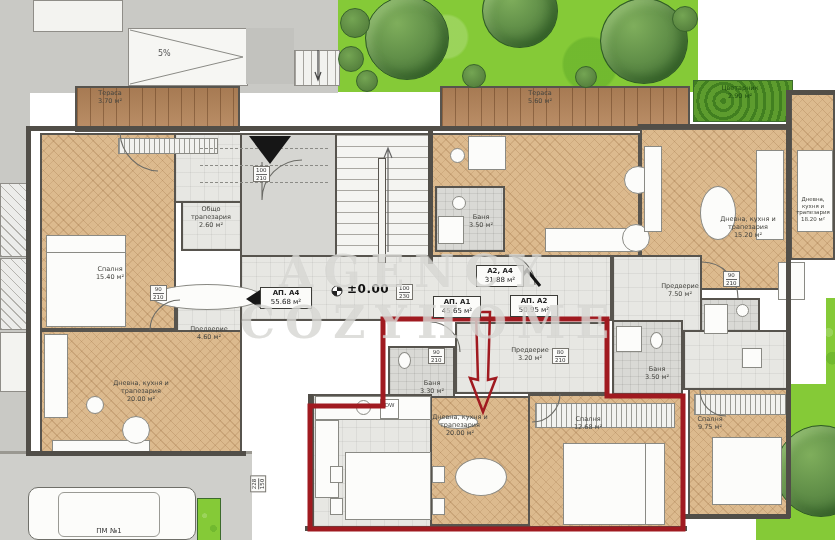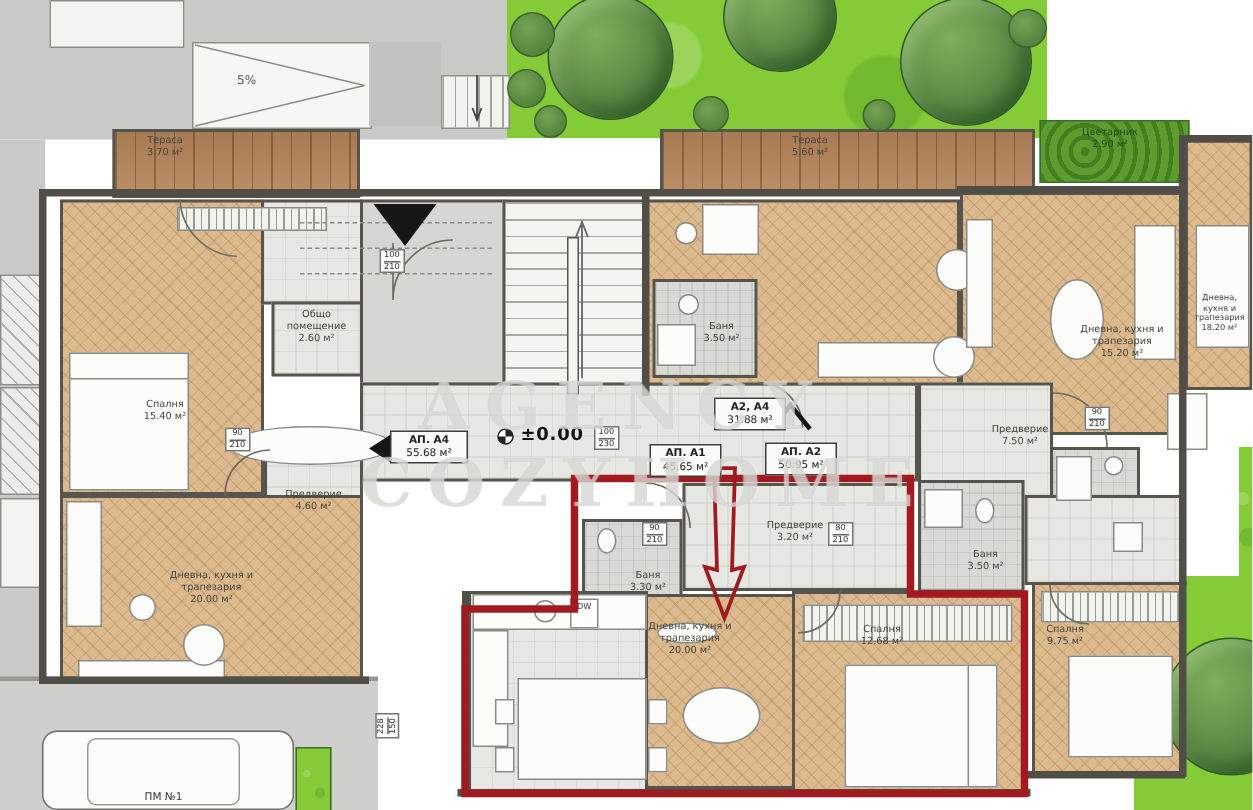--- a/index.html
+++ b/index.html
@@ -245,21 +245,21 @@
   <div class="apt" style="left:510px;top:295px;width:40px;">
     <span>АП. А2</span><br><span style="font-weight:normal;">50.95 м²</span>
   </div>
   <div class="apt" style="left:476px;top:265px;width:40px;">
     <span>А2, А4</span><br><span style="font-weight:normal;">31.88 м²</span>
   </div>
 
   <div class="lbl" style="left:80px;top:90px;width:60px;"><span>Тераса</span><span class="area">3.70 м²</span></div>
   <div class="lbl" style="left:508px;top:90px;width:64px;"><span>Тераса</span><span class="area">5.60 м²</span></div>
   <div class="lbl" style="left:72px;top:266px;width:76px;"><span>Спалня</span><span class="area">15.40 м²</span></div>
-  <div class="lbl" style="left:182px;top:206px;width:58px;"><span>Общо помещение</span><span class="area">2.60 м²</span></div>
+  <div class="lbl" style="left:182px;top:206px;width:58px;"><span>Общо трапезария</span><span class="area">2.60 м²</span></div>
   <div class="lbl" style="left:178px;top:326px;width:62px;"><span>Предверие</span><span class="area">4.60 м²</span></div>
   <div class="lbl" style="left:96px;top:380px;width:90px;"><span>Дневна, кухня и трапезария</span><span class="area">20.00 м²</span></div>
   <div class="lbl" style="left:460px;top:214px;width:42px;"><span>Баня</span><span class="area">3.50 м²</span></div>
   <div class="lbl" style="left:706px;top:216px;width:84px;"><span>Дневна, кухня и трапезария</span><span class="area">15.20 м²</span></div>
   <div class="lbl" style="left:648px;top:283px;width:64px;"><span>Предверие</span><span class="area">7.50 м²</span></div>
   <div class="lbl" style="left:498px;top:347px;width:64px;"><span>Предверие</span><span class="area">3.20 м²</span></div>
   <div class="lbl" style="left:412px;top:380px;width:40px;"><span>Баня</span><span class="area">3.30 м²</span></div>
   <div class="lbl" style="left:418px;top:414px;width:84px;"><span>Дневна, кухня и трапезария</span><span class="area">20.00 м²</span></div>
   <div class="lbl" style="left:636px;top:366px;width:42px;"><span>Баня</span><span class="area">3.50 м²</span></div>
   <div class="lbl" style="left:558px;top:416px;width:60px;"><span>Спалня</span><span class="area">12.68 м²</span></div>

